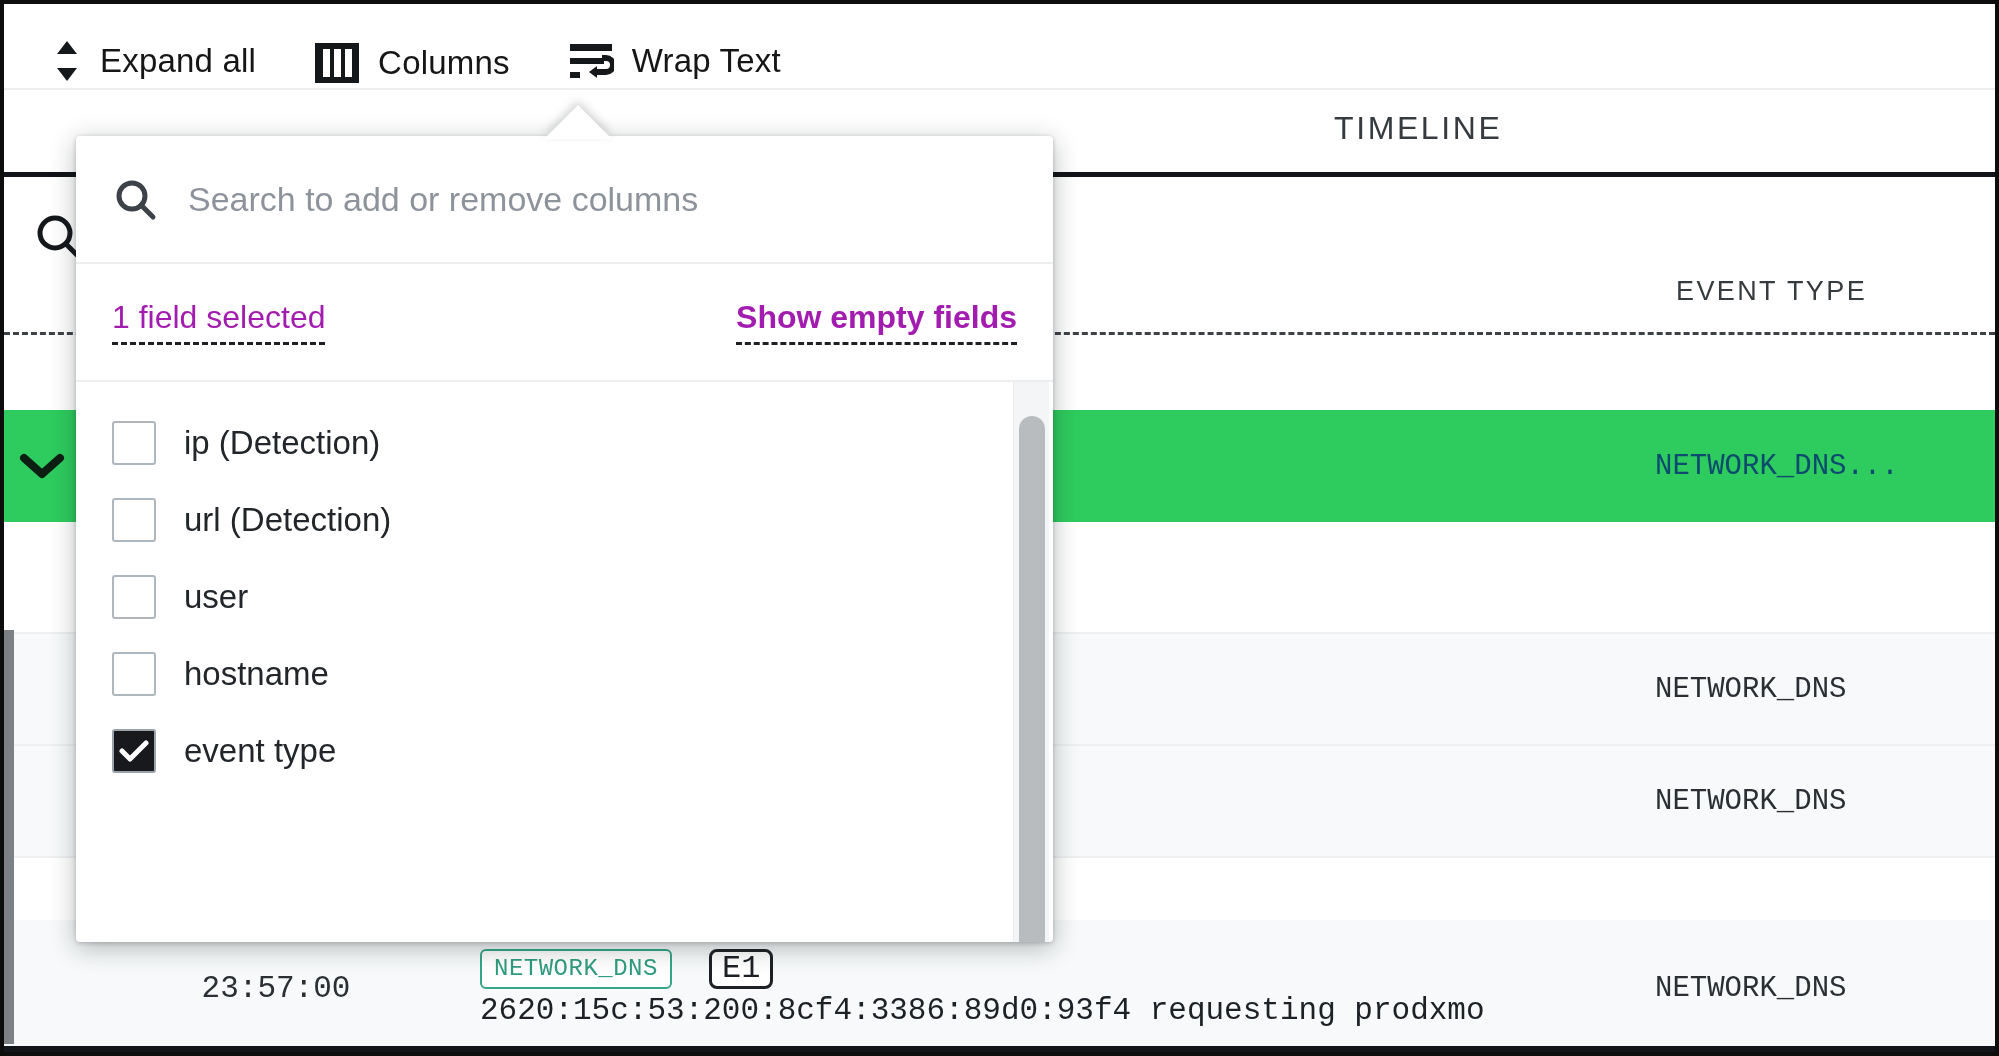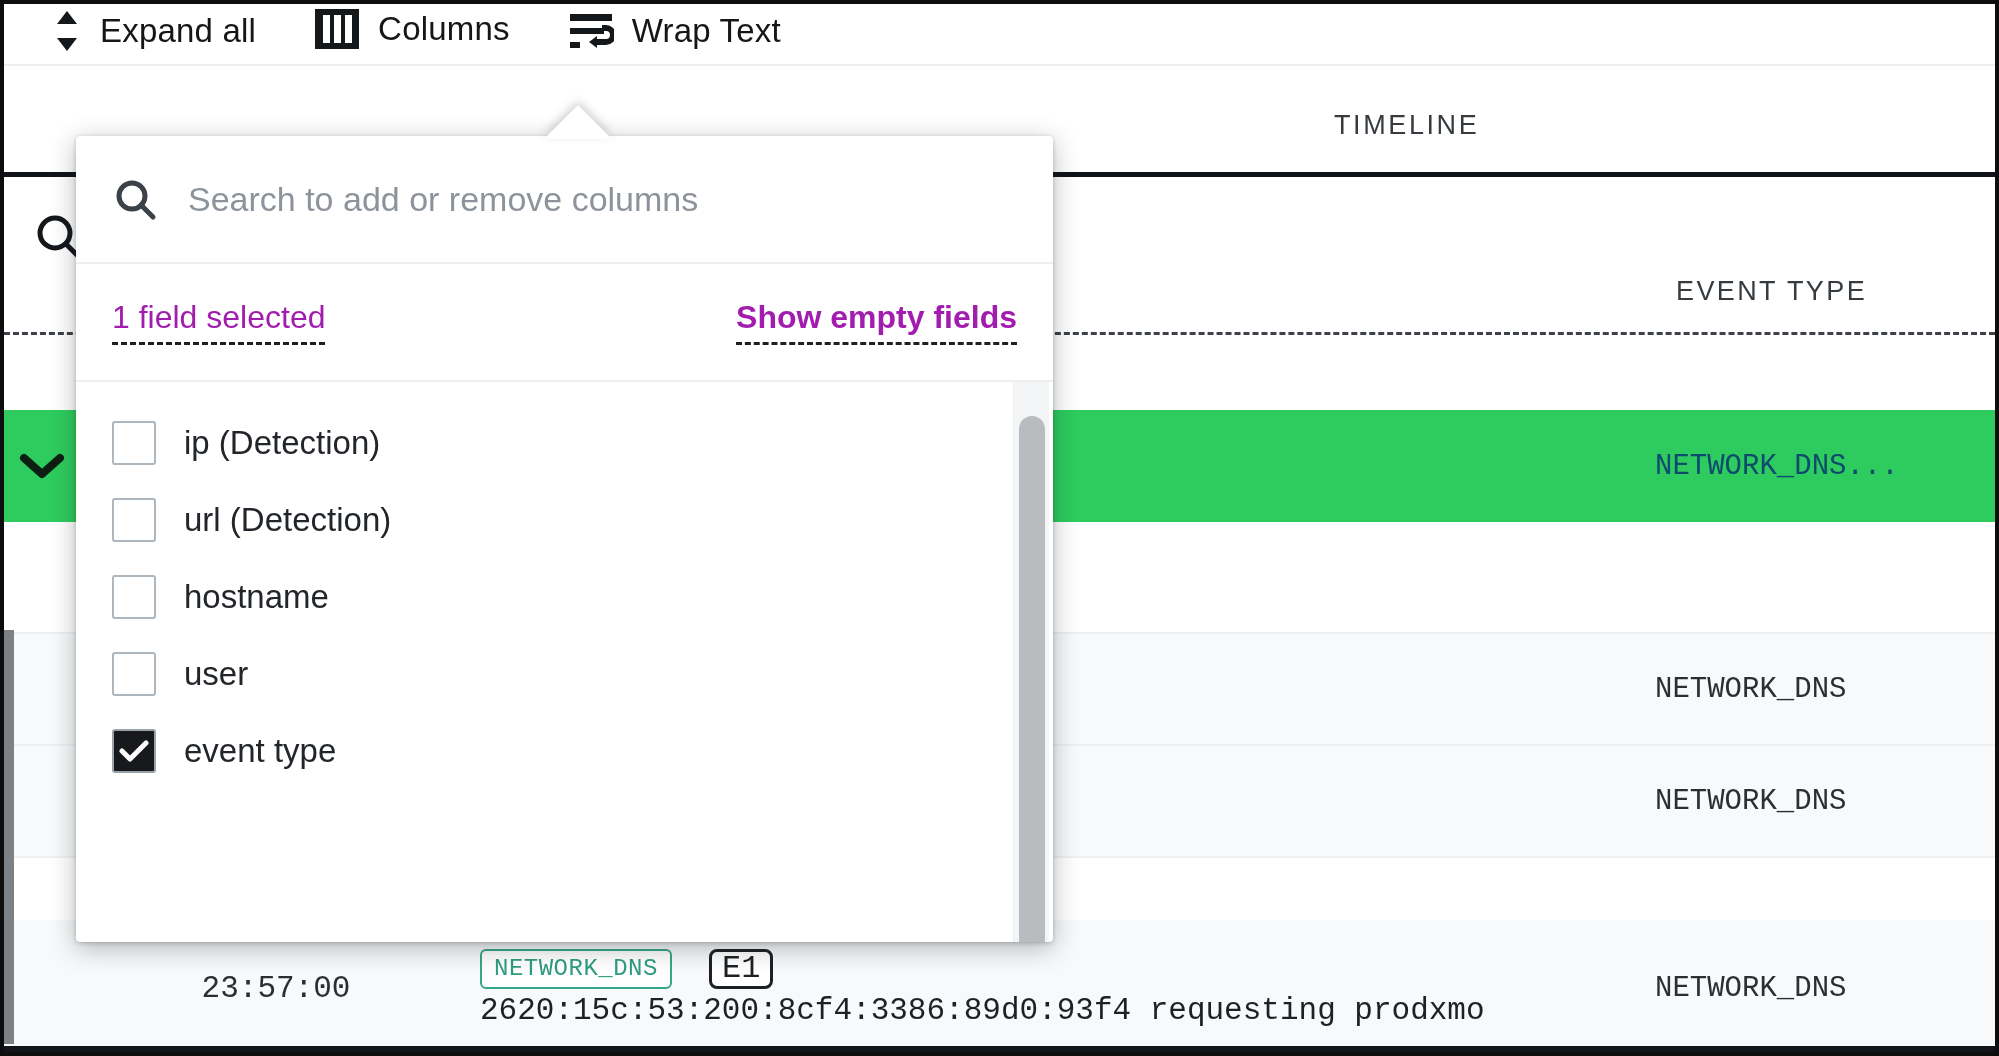--- a/index.html
+++ b/index.html
@@ -18,23 +18,23 @@
     background: #ffffff;
     border: 4px solid #0d0d0d;
     overflow: hidden;
   }
 
   
   .toolbar {
     position: absolute;
     left: 0; top: 0;
     width: 100%;
-    height: 62px;
-    display: flex;
-    align-items: flex-start;
+    height: 86px;
+    display: flex;
+    align-items: flex-end;
     background: #ffffff;
     border-bottom: 2px solid #eceef0;
     padding-left: 42px;
     gap: 46px;
   }
   .tool-btn {
     display: flex;
     align-items: center;
     gap: 18px;
     cursor: pointer;
@@ -55,21 +55,21 @@
     position: absolute;
     left: 0; top: 86px;
     width: 100%;
     bottom: 0;
     background: #fff;
   }
   .th-timeline {
     position: absolute;
     left: 1330px;
     top: 20px;
-    font-size: 27px;
+    font-size: 32px;
     letter-spacing: 2.6px;
     color: #363b40;
     font-family: "Liberation Sans", sans-serif;
   }
   .header-rule {
     position: absolute;
     left: 0; right: 0;
     top: 82px;
     height: 5px;
     background: #111418;
@@ -471,28 +471,28 @@
         <span class="cbox">
           
         </span>
         <span class="field-label">url (Detection)</span>
       </div>
 
       <div class="field-row">
         <span class="cbox">
           
         </span>
-        <span class="field-label">hostname</span>
+        <span class="field-label">user</span>
       </div>
 
       <div class="field-row">
         <span class="cbox">
           
         </span>
-        <span class="field-label">user</span>
+        <span class="field-label">hostname</span>
       </div>
 
       <div class="field-row">
         <span class="cbox checked">
           <svg class="tick" width="30" height="24" viewBox="0 0 30 24">
               <path d="M3 12 L11 20 L27 4" stroke="#ffffff" stroke-width="5" fill="none" stroke-linecap="round" stroke-linejoin="round"></path>
             </svg>
         </span>
         <span class="field-label">event type</span>
       </div>

